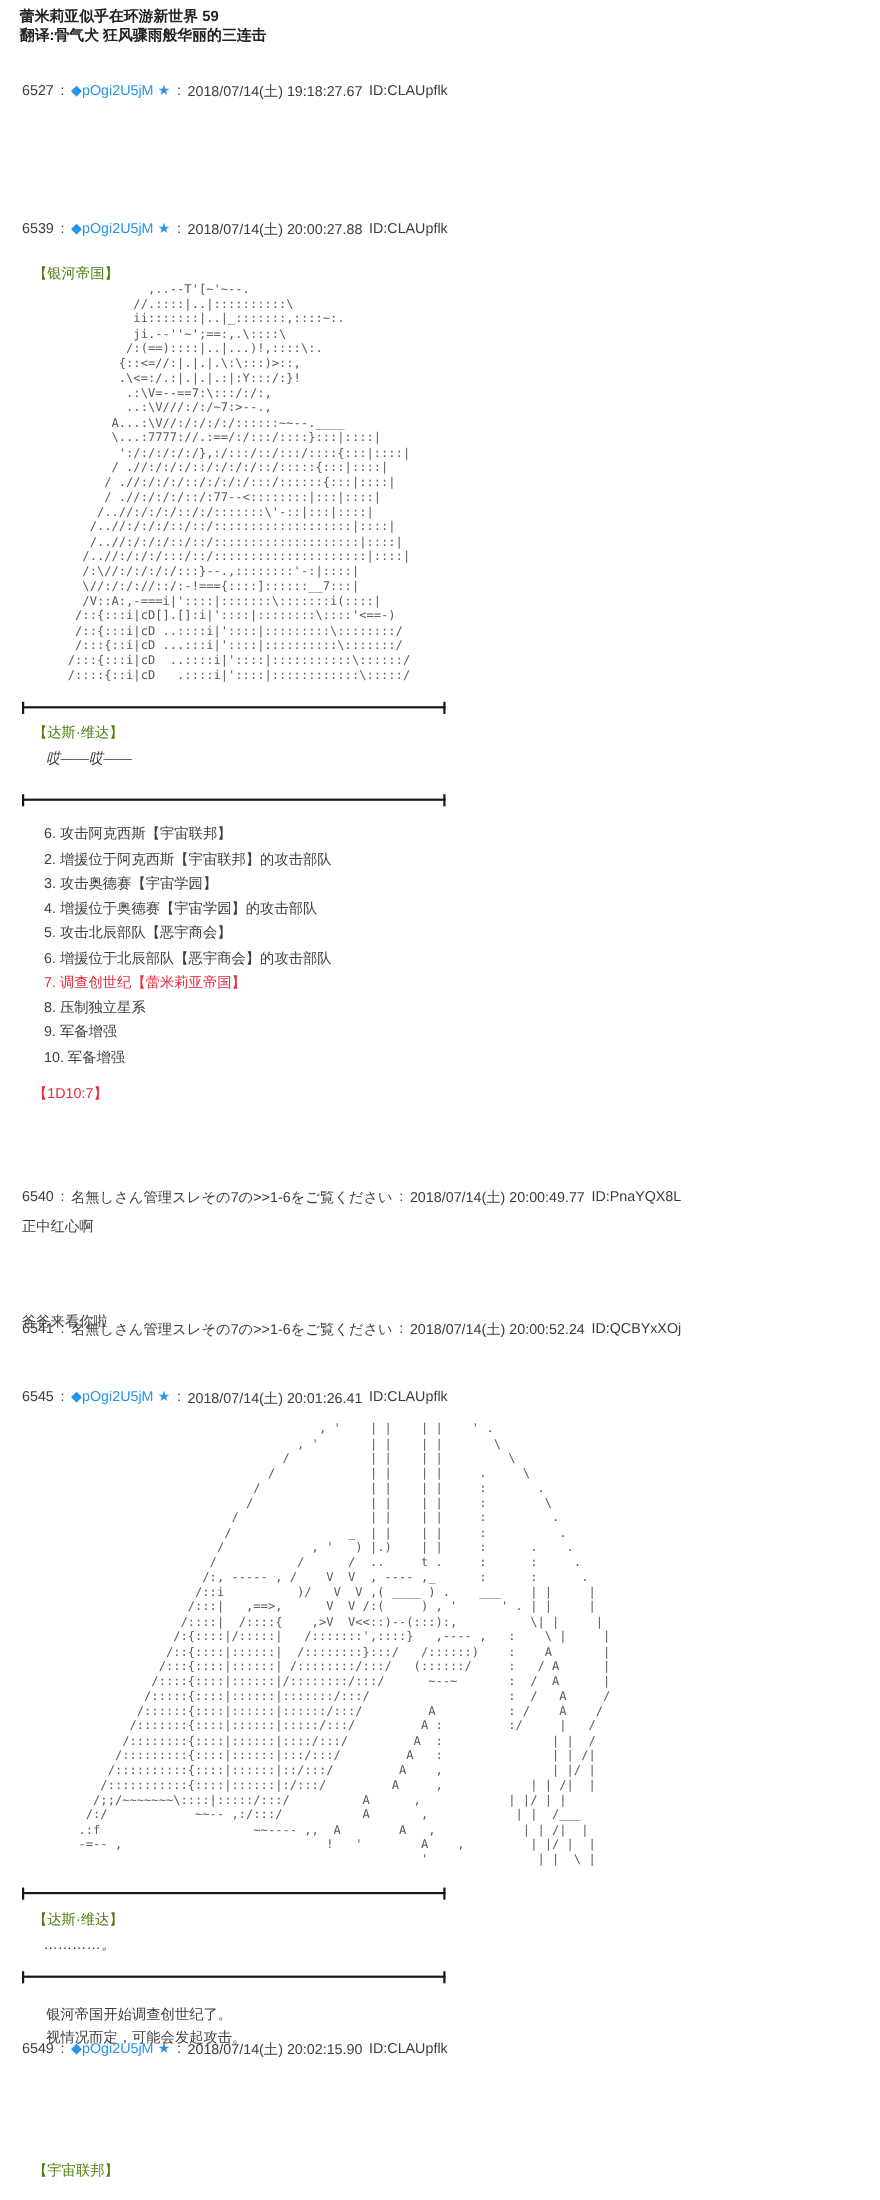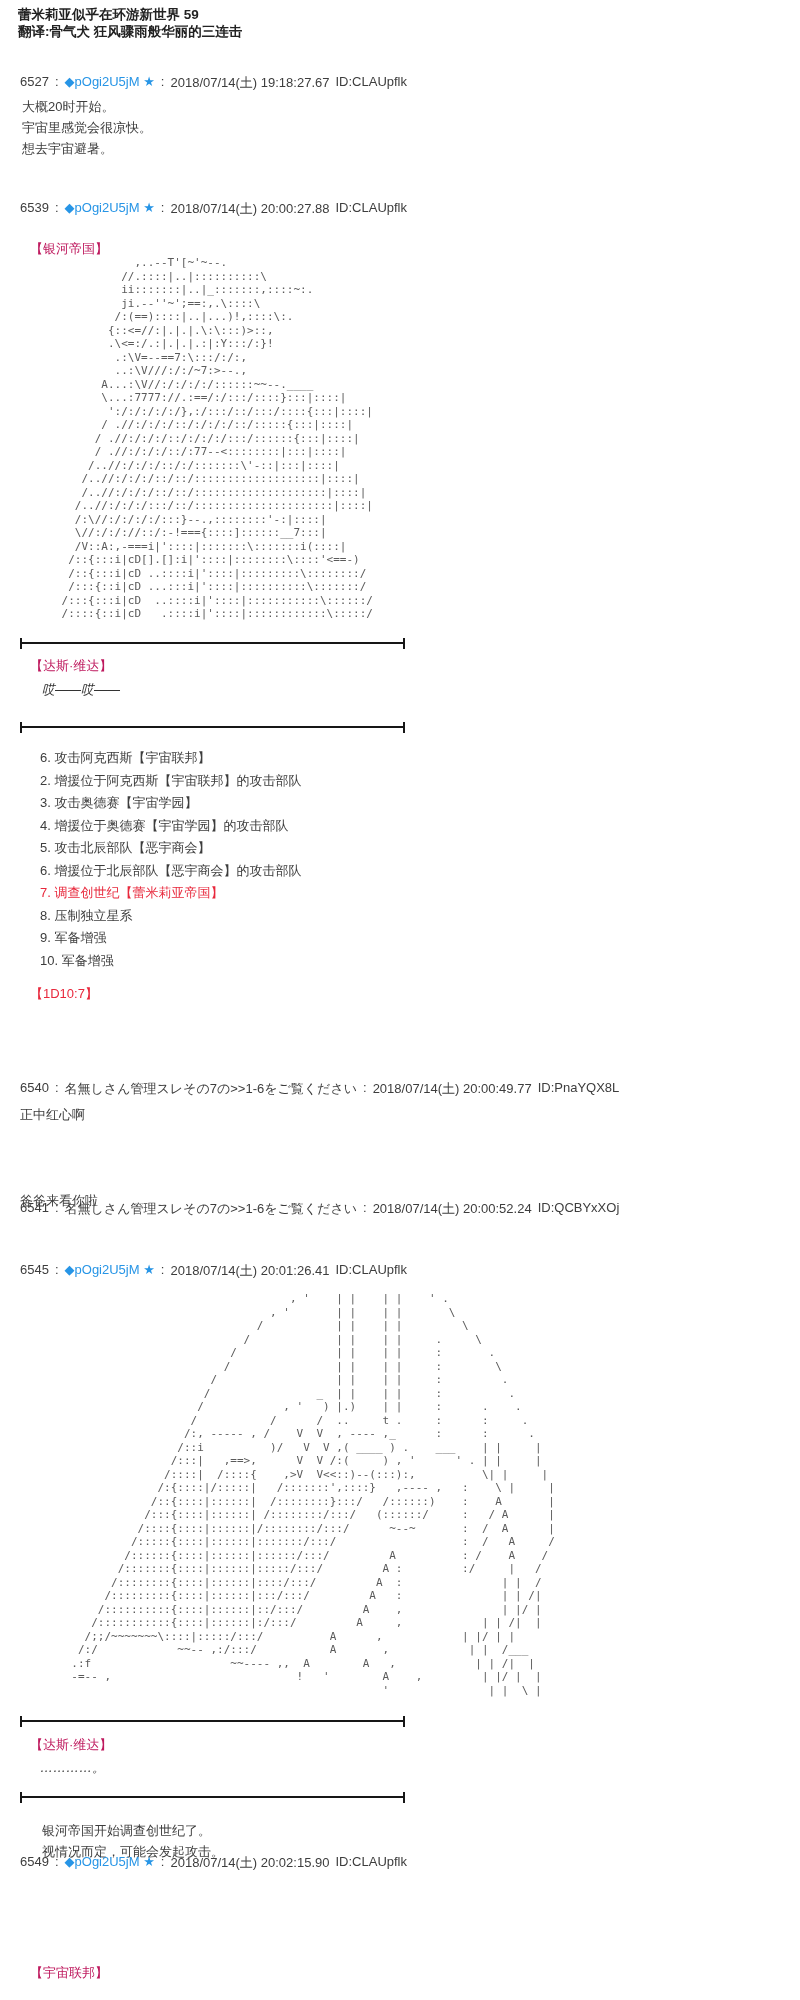--- a/index.html
+++ b/index.html
@@ -12,21 +12,21 @@
     color:#3d3d3d;
     font-size:13px;
     overflow:hidden;
   }
   .abs{position:absolute;}
   .title-line{font-weight:bold;color:#222;font-size:13.5px;line-height:17px;white-space:nowrap;}
   .hdr{display:flex;gap:6px;white-space:nowrap;color:#3d3d3d;}
   .trip{color:#2795e6;}
   .anon{color:#3d3d3d;}
   .body-lines div{line-height:21px;white-space:nowrap;}
-  .label{color:#be185d;white-space:nowrap;}
+  .label{color:#4d7c0f;white-space:nowrap;}
   .dlg{font-style:italic;color:#333;white-space:nowrap;}
   .aa{
     font-family:"DejaVu Sans Mono",monospace;
     font-size:11px;
     line-height:13.5px;
     color:#5a5a5a;
     white-space:pre;
   }
   .sep{
     width:385px;height:0;
@@ -48,25 +48,20 @@
   <div class="abs title-line" style="left:18px;top:6px;">蕾米莉亚似乎在环游新世界  59</div>
   <div class="abs title-line" style="left:18px;top:23px;">翻译:骨气犬 狂风骤雨般华丽的三连击</div>
 
   <div class="abs hdr" style="left:20px;top:74px;">
     <span>6527</span>
     <span>:</span>
     <span class="trip">◆pOgi2U5jM ★</span>
     <span>:</span>
     <span>2018/07/14(土) 19:18:27.67</span>
     <span>ID:CLAUpflk</span>
-  </div>
-  <div class="abs body-lines" style="left:22px;top:96px;">
-    <div>大概20时开始。</div>
-    <div>宇宙里感觉会很凉快。</div>
-    <div>想去宇宙避暑。</div>
   </div>
 
   <div class="abs hdr" style="left:20px;top:200px;">
     <span>6539</span>
     <span>:</span>
     <span class="trip">◆pOgi2U5jM ★</span>
     <span>:</span>
     <span>2018/07/14(土) 20:00:27.88</span>
     <span>ID:CLAUpflk</span>
   </div>

